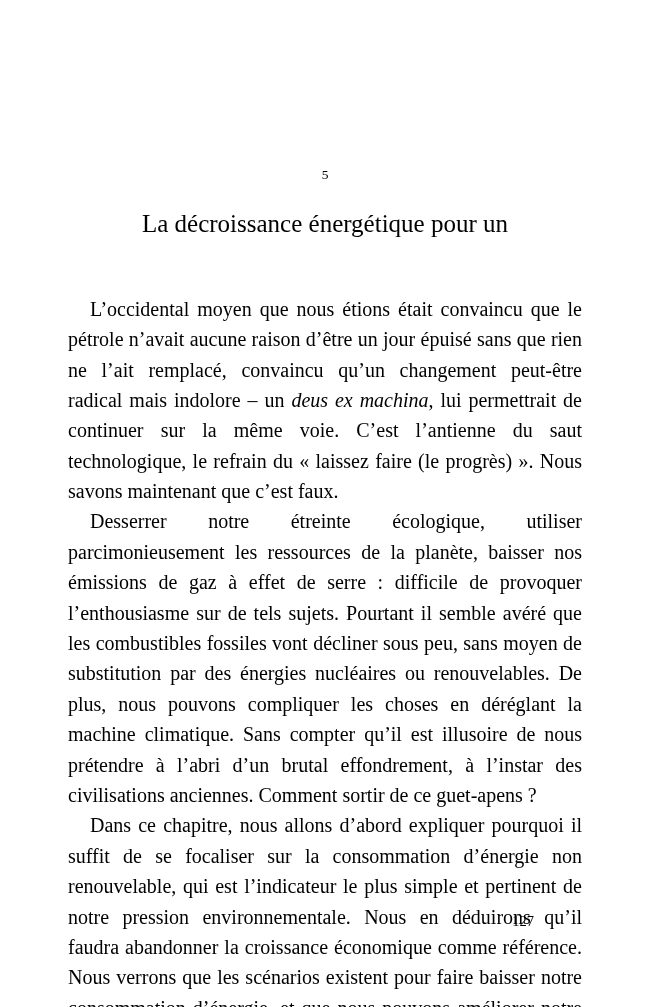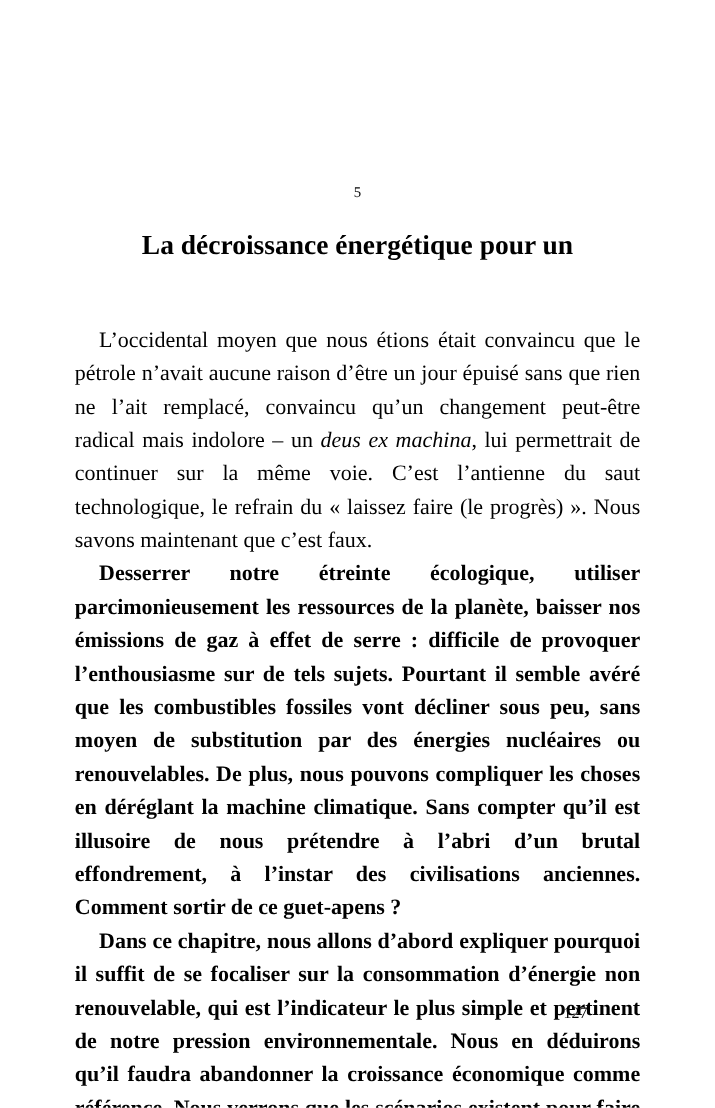--- a/index.html
+++ b/index.html
@@ -33,38 +33,37 @@
     text-align: center;
     font-size: 13.5px;
     margin-top: 168px;
     line-height: 1;
   }
   .chapter-title {
     text-align: center;
     font-size: 25px;
     line-height: 1.45;
     margin-top: 24px;
-    font-weight: bold;
+    font-weight: normal;
   }
   .chapter-title .title-line {
     display: block;
   }
   .body-text {
     margin-top: 52px;
     font-size: 20px;
     line-height: 1.52;
     text-align: justify;
   }
   .body-text p {
     margin: 0;
     text-indent: 22px;
   }
   .body-text p + p {
     margin-top: 0;
-    font-weight: bold;
   }
   .it {
     font-style: italic;
   }
   .folio {
     position: absolute;
     left: 0;
     top: 913px;
     width: 534px;
     text-align: right;

